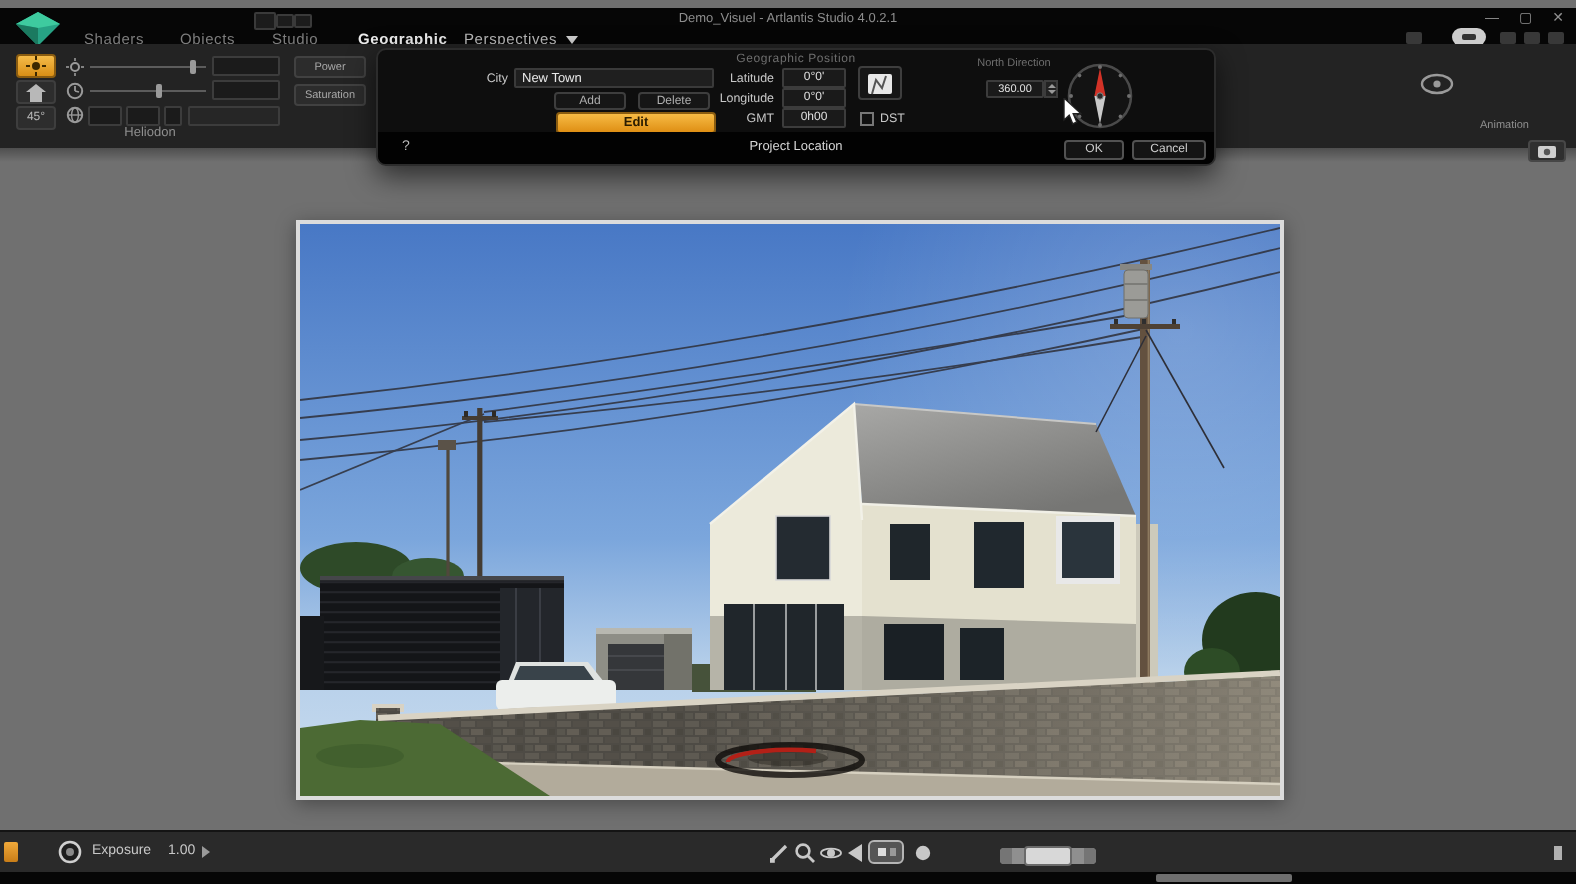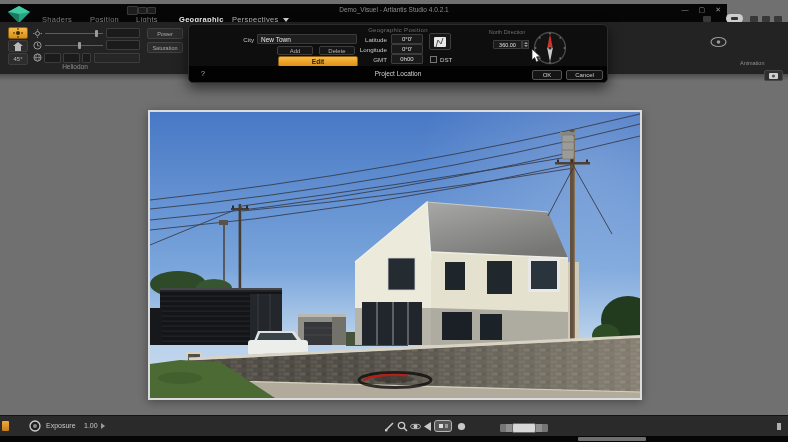--- a/index.html
+++ b/index.html
@@ -1,20 +1,20 @@
 <!DOCTYPE html>
 <html><head>
 <meta charset="utf-8">
 <style>
   html,body{margin:0;padding:0;background:#000;}
   .app{position:relative;width:788px;height:442px;overflow:hidden;background:#707070;
        font-family:"Liberation Sans",sans-serif;-webkit-font-smoothing:antialiased;}
   .abs{position:absolute;}
   
-  .titlebar{left:0;top:4px;width:727px;height:22px;background:#060606;}
+  .titlebar{left:0;top:4px;width:788px;height:22px;background:#060606;}
   .win-title{top:2px;left:0;width:788px;text-align:center;font-size:6.5px;color:#8d8d8d;}
   .win-controls{top:2px;right:6px;display:flex;gap:10px;}
   .win-btn{font-size:7px;color:#909090;line-height:8px;cursor:default;}
   .tb-mini{background:#1c1c1c;border:1px solid #3a3a3a;border-radius:1px;}
   .tab{top:11px;font-size:7.5px;color:#7d7d7d;letter-spacing:.3px;}
   .tab.active{color:#ededed;font-weight:bold;}
   .tab.persp{color:#b9b9b9;}
   .caret{display:inline-block;width:0;height:0;border-left:3px solid transparent;
          border-right:3px solid transparent;border-top:4px solid #cfcfcf;margin-left:4px;}
   .tr-icon{top:12px;height:6px;width:8px;background:#383838;border-radius:1px;}
@@ -85,22 +85,22 @@
     <div class="abs tb-mini" style="left:138px;top:3px;width:7px;height:5px"></div>
     <div class="abs tb-mini" style="left:147px;top:3px;width:7px;height:5px"></div>
     <div class="abs win-title">Demo_Visuel - Artlantis Studio 4.0.2.1</div>
     <div class="abs win-controls">
       <span class="win-btn">—</span>
       <span class="win-btn">▢</span>
       <span class="win-btn">✕</span>
     </div>
 
     <div class="abs tab" style="left:42px">Shaders</div>
-    <div class="abs tab" style="left:90px">Position</div>
-    <div class="abs tab" style="left:136px">Lights</div>
+    <div class="abs tab" style="left:90px">Objects</div>
+    <div class="abs tab" style="left:136px">Studio</div>
     <div class="abs tab active" style="left:179px">Geographic</div>
     <div class="abs tab persp" style="left:232px">
       <span>Perspectives</span><span class="caret"></span>
     </div>
 
     <div class="abs tr-icon" style="left:703px"></div>
     <div class="abs tr-pill"></div>
     <div class="abs tr-icon" style="left:750px"></div>
     <div class="abs tr-icon" style="left:762px"></div>
     <div class="abs tr-icon" style="left:774px"></div>

